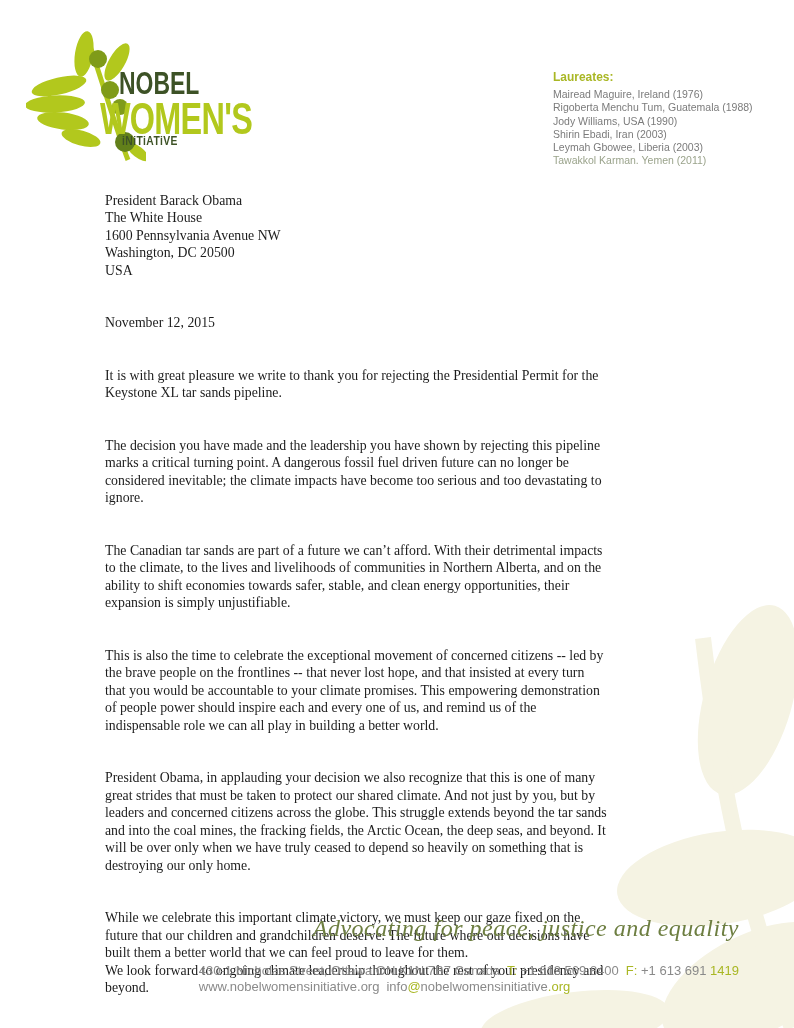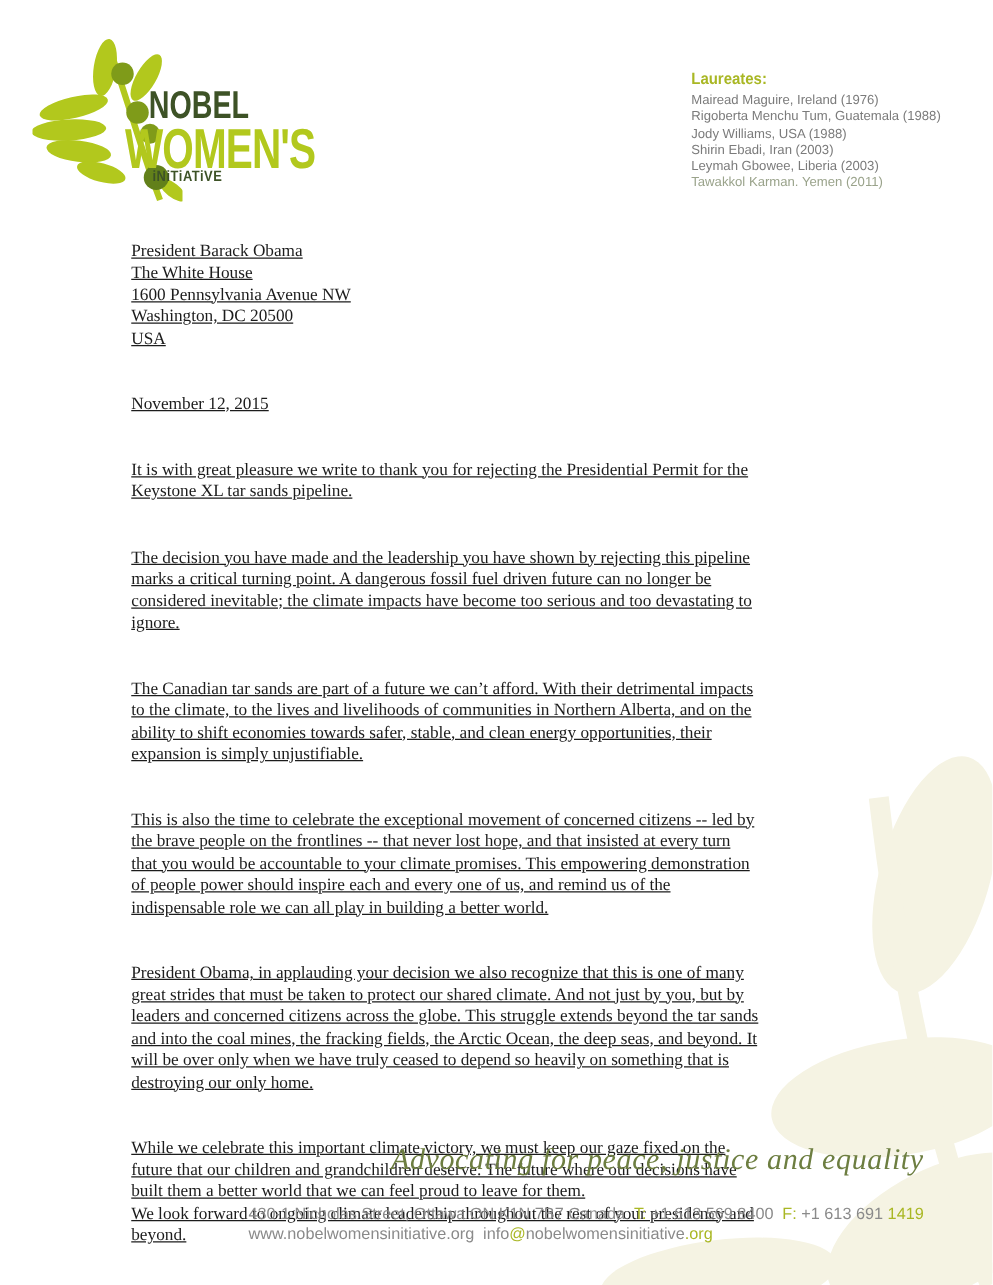--- a/index.html
+++ b/index.html
@@ -22,36 +22,36 @@
   .logo-branch { position: absolute; top: 0; left: 0; }
   .logo-word { position: absolute; font-weight: bold; line-height: 1; white-space: nowrap; }
   .logo-word > span { display: inline-block; transform-origin: left center; }
   .logo-nobel { top: 40px; left: 93px; font-size: 31px; color: #3d5226; }
   .logo-nobel > span { transform: scaleX(0.74); letter-spacing: 0px; }
   .logo-womens { top: 68px; left: 74px; font-size: 45px; color: #b2c81d; }
   .logo-womens > span { transform: scaleX(0.72); letter-spacing: -1px; }
   .logo-initiative { top: 107px; left: 96px; font-size: 12px; color: #3d5226; }
   .logo-initiative > span { transform: scaleX(0.86); letter-spacing: 0.5px; }
   
-  .laureates { position: absolute; top: 55px; left: 553px; z-index: 2; }
+  .laureates { position: absolute; top: 69px; left: 553px; z-index: 2; }
   .laureates-heading {
     font-size: 13px; font-weight: bold; color: #a9b724;
     letter-spacing: 0px; margin-bottom: 4px;
     transform: scaleX(0.92); transform-origin: left center;
   }
   .laureate { font-size: 10.5px; color: #7b7b7b; line-height: 13.3px; white-space: nowrap; }
   .laureate.last { color: #9aa38b; }
   
   .letter {
     position: absolute; top: 174px; left: 105px; width: 620px; z-index: 1;
     font-family: "Liberation Serif", serif;
     font-size: 13.8px; line-height: 17.5px; color: #1c1c1c;
     white-space: pre-line;
   }
-  .letter .block { margin: 0 0 17.5px 0; text-decoration: underline; }
+  .letter .block { margin: 0 0 17.5px 0; }
   
   .tagline {
     position: absolute; top: 915px; right: 55px; z-index: 2;
     font-family: Liberation Serif, serif;
     font-style: italic;
     font-size: 24px; color: #6d7e41;
     white-space: nowrap;
     letter-spacing: 0.5px;
   }
   
@@ -102,21 +102,21 @@
     </svg>
     <div class="logo-word logo-nobel"><span>NOBEL</span></div>
     <div class="logo-word logo-womens"><span>WOMEN'S</span></div>
     <div class="logo-word logo-initiative"><span>iNiTiATiVE</span></div>
   </div>
 
   <div class="laureates">
     <div class="laureates-heading">Laureates:</div>
     <div class="laureate">Mairead Maguire, Ireland (1976)</div>
     <div class="laureate">Rigoberta Menchu Tum, Guatemala (1988)</div>
-    <div class="laureate">Jody Williams, USA (1988)</div>
+    <div class="laureate">Jody Williams, USA (1990)</div>
     <div class="laureate">Shirin Ebadi, Iran (2003)</div>
     <div class="laureate">Leymah Gbowee, Liberia (2003)</div>
     <div class="laureate last">Tawakkol Karman. Yemen (2011)</div>
   </div>
 
   <div class="letter">
     <div class="block">President Barack Obama
 The White House
 1600 Pennsylvania Avenue NW
 Washington, DC 20500

